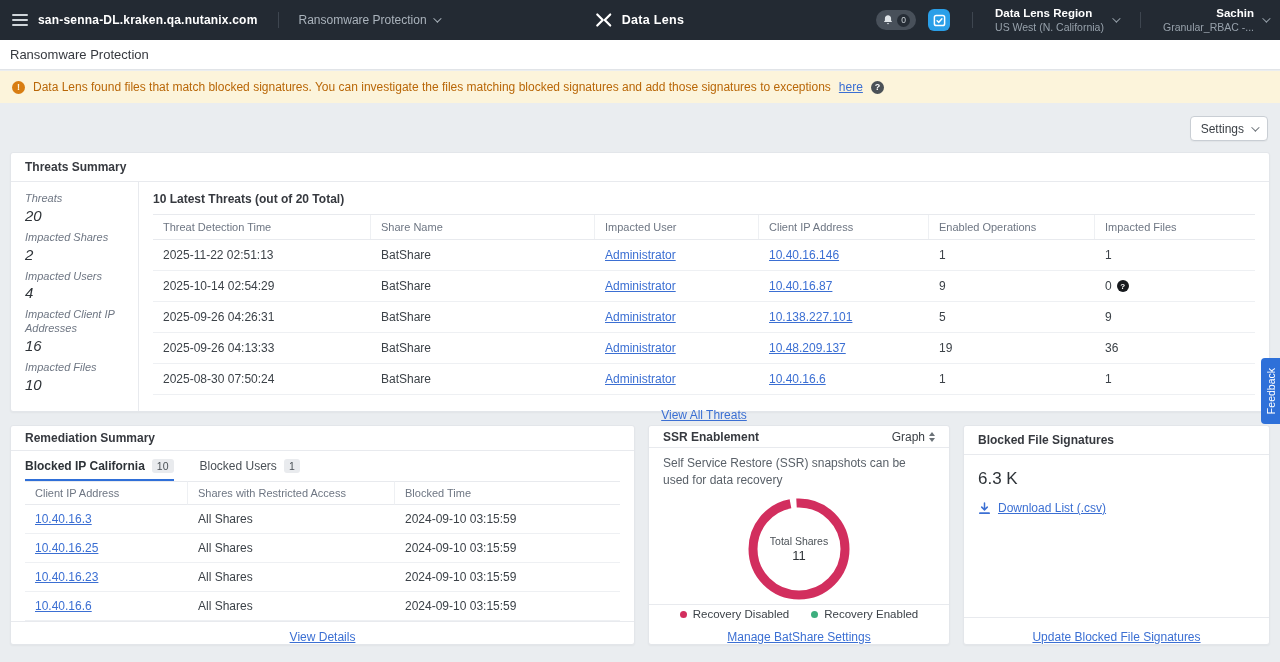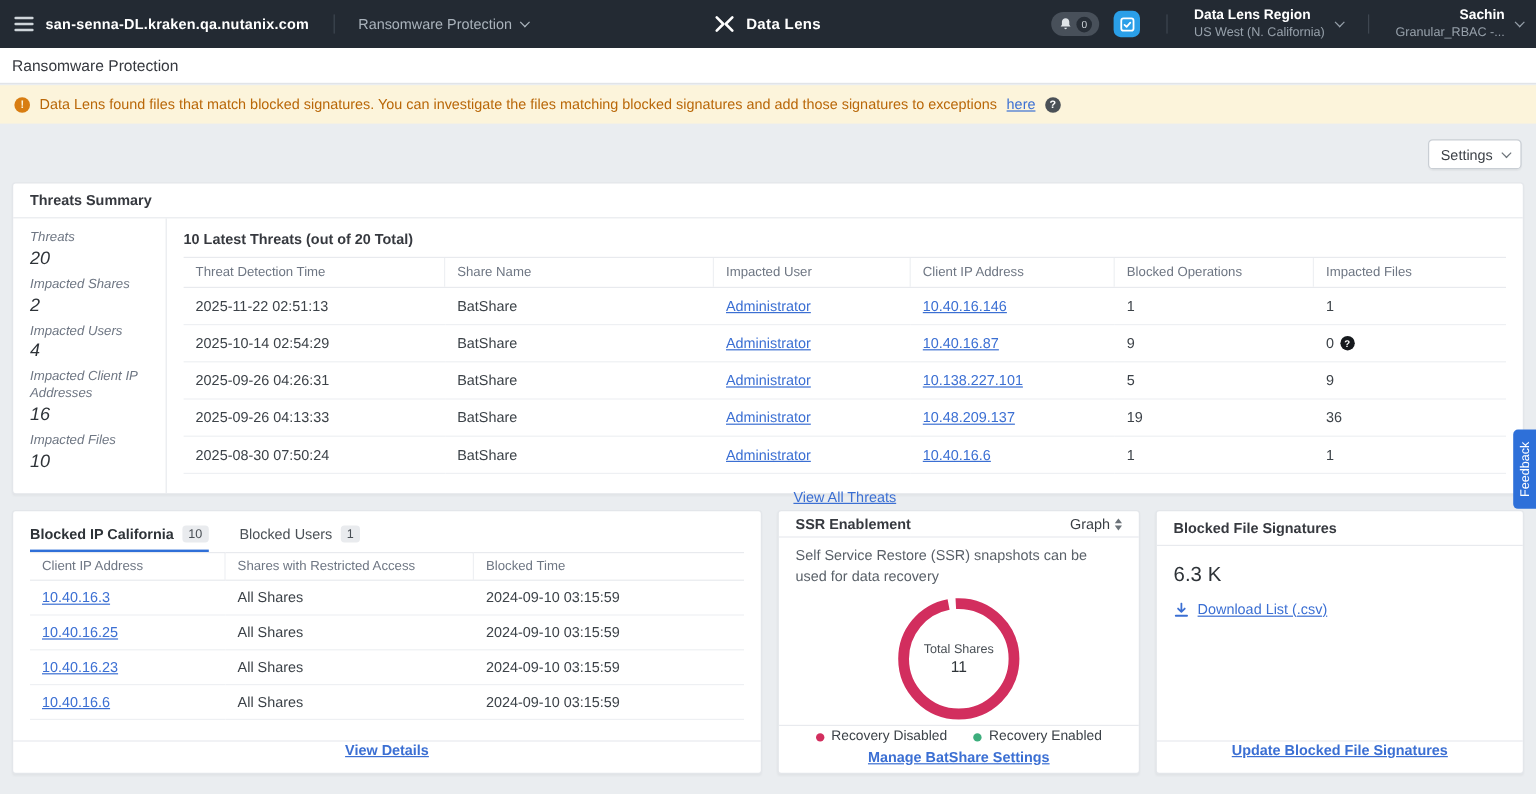--- a/index.html
+++ b/index.html
@@ -67,21 +67,21 @@
   .remediation-card { top:425px; left:10px; width:625px; height:220px; display:flex; flex-direction:column; }
   .tabs-row { display:flex; align-items:flex-end; gap:26px; padding:0 14px; height:34px; }
   .tab { display:flex; align-items:center; gap:7px; font-size:12px; color:#4a5056; padding-bottom:8px; cursor:pointer; position:relative; }
   .tab.active { color:#2e3338; font-weight:bold; }
   .tab.active::after { content:""; position:absolute; left:0; right:0; bottom:0; height:2px; background:#2f6fd8; }
   .tab-badge { background:#e9ebee; border-radius:3px; font-size:10.5px; color:#4a5056; padding:1px 5px; font-weight:normal; }
   .r-grid { display:grid; grid-template-columns:163px 207px 1fr; margin:0 14px; }
   .r-head .cell { font-size:11px; color:#6e7683; padding:5px 10px; border-top:1px solid #e8eaee; border-bottom:1px solid #e8eaee; border-right:1px solid #eef0f3; }
   .r-head .cell:last-child { border-right:none; }
   .r-row .cell { font-size:12px; padding:7px 10px; border-bottom:1px solid #eef0f3; }
-  .card-footer { margin-top:auto; border-top:1px solid #e8eaee; height:27px; display:flex; align-items:flex-start; justify-content:center;font-weight:bold; }
+  .card-footer { margin-top:auto; border-top:1px solid #e8eaee; height:27px; display:flex; align-items:flex-end; justify-content:center; }
   .card-footer .link { font-size:12px; }
 
   .ssr-card { top:425px; left:648px; width:302px; height:220px; display:flex; flex-direction:column; }
   .ssr-header { justify-content:space-between; }
   .graph-select { display:flex; align-items:center; gap:4px; font-size:12px; font-weight:normal; color:#3a3f45; cursor:pointer; }
   .sort-glyph { display:flex; flex-direction:column; line-height:0; }
   .sort-glyph i { width:0; height:0; border-left:3.5px solid transparent; border-right:3.5px solid transparent; display:block; }
   .sort-glyph i.up { border-bottom:4px solid #6b7278; margin-bottom:2px; }
   .sort-glyph i.down { border-top:4px solid #6b7278; }
   .ssr-desc { font-size:12px; color:#5a6169; line-height:1.45; padding:7px 14px 0 14px; }
@@ -206,21 +206,21 @@
       </div>
     </div>
 
     <div class="threats-table-area">
       <div class="tbl-title">10 Latest Threats (out of 20 Total)</div>
       <div class="t-grid t-head">
         <div class="cell">Threat Detection Time</div>
         <div class="cell">Share Name</div>
         <div class="cell">Impacted User</div>
         <div class="cell">Client IP Address</div>
-        <div class="cell">Blocked Operations</div>
+        <div class="cell">Enabled Operations</div>
         <div class="cell">Impacted Files</div>
       </div>
 
       <div class="t-grid t-row">
         <div class="cell">2025-11-22 02:51:13</div>
         <div class="cell">BatShare</div>
         <div class="cell">
             <a class="link">Administrator</a>
           </div>
         <div class="cell">
@@ -282,20 +282,21 @@
       </div>
 
       <div class="view-all">
         <a class="link">View All Threats</a>
       </div>
     </div>
   </div>
 </div>
 
 <div class="card remediation-card">
+  <div class="card-header">Remediation Summary</div>
   <div class="tabs-row">
     <div class="tab active">
       <span>Blocked IP California</span>
       <span class="tab-badge">10</span>
     </div>
     <div class="tab">
       <span>Blocked Users</span>
       <span class="tab-badge">1</span>
     </div>
   </div>

